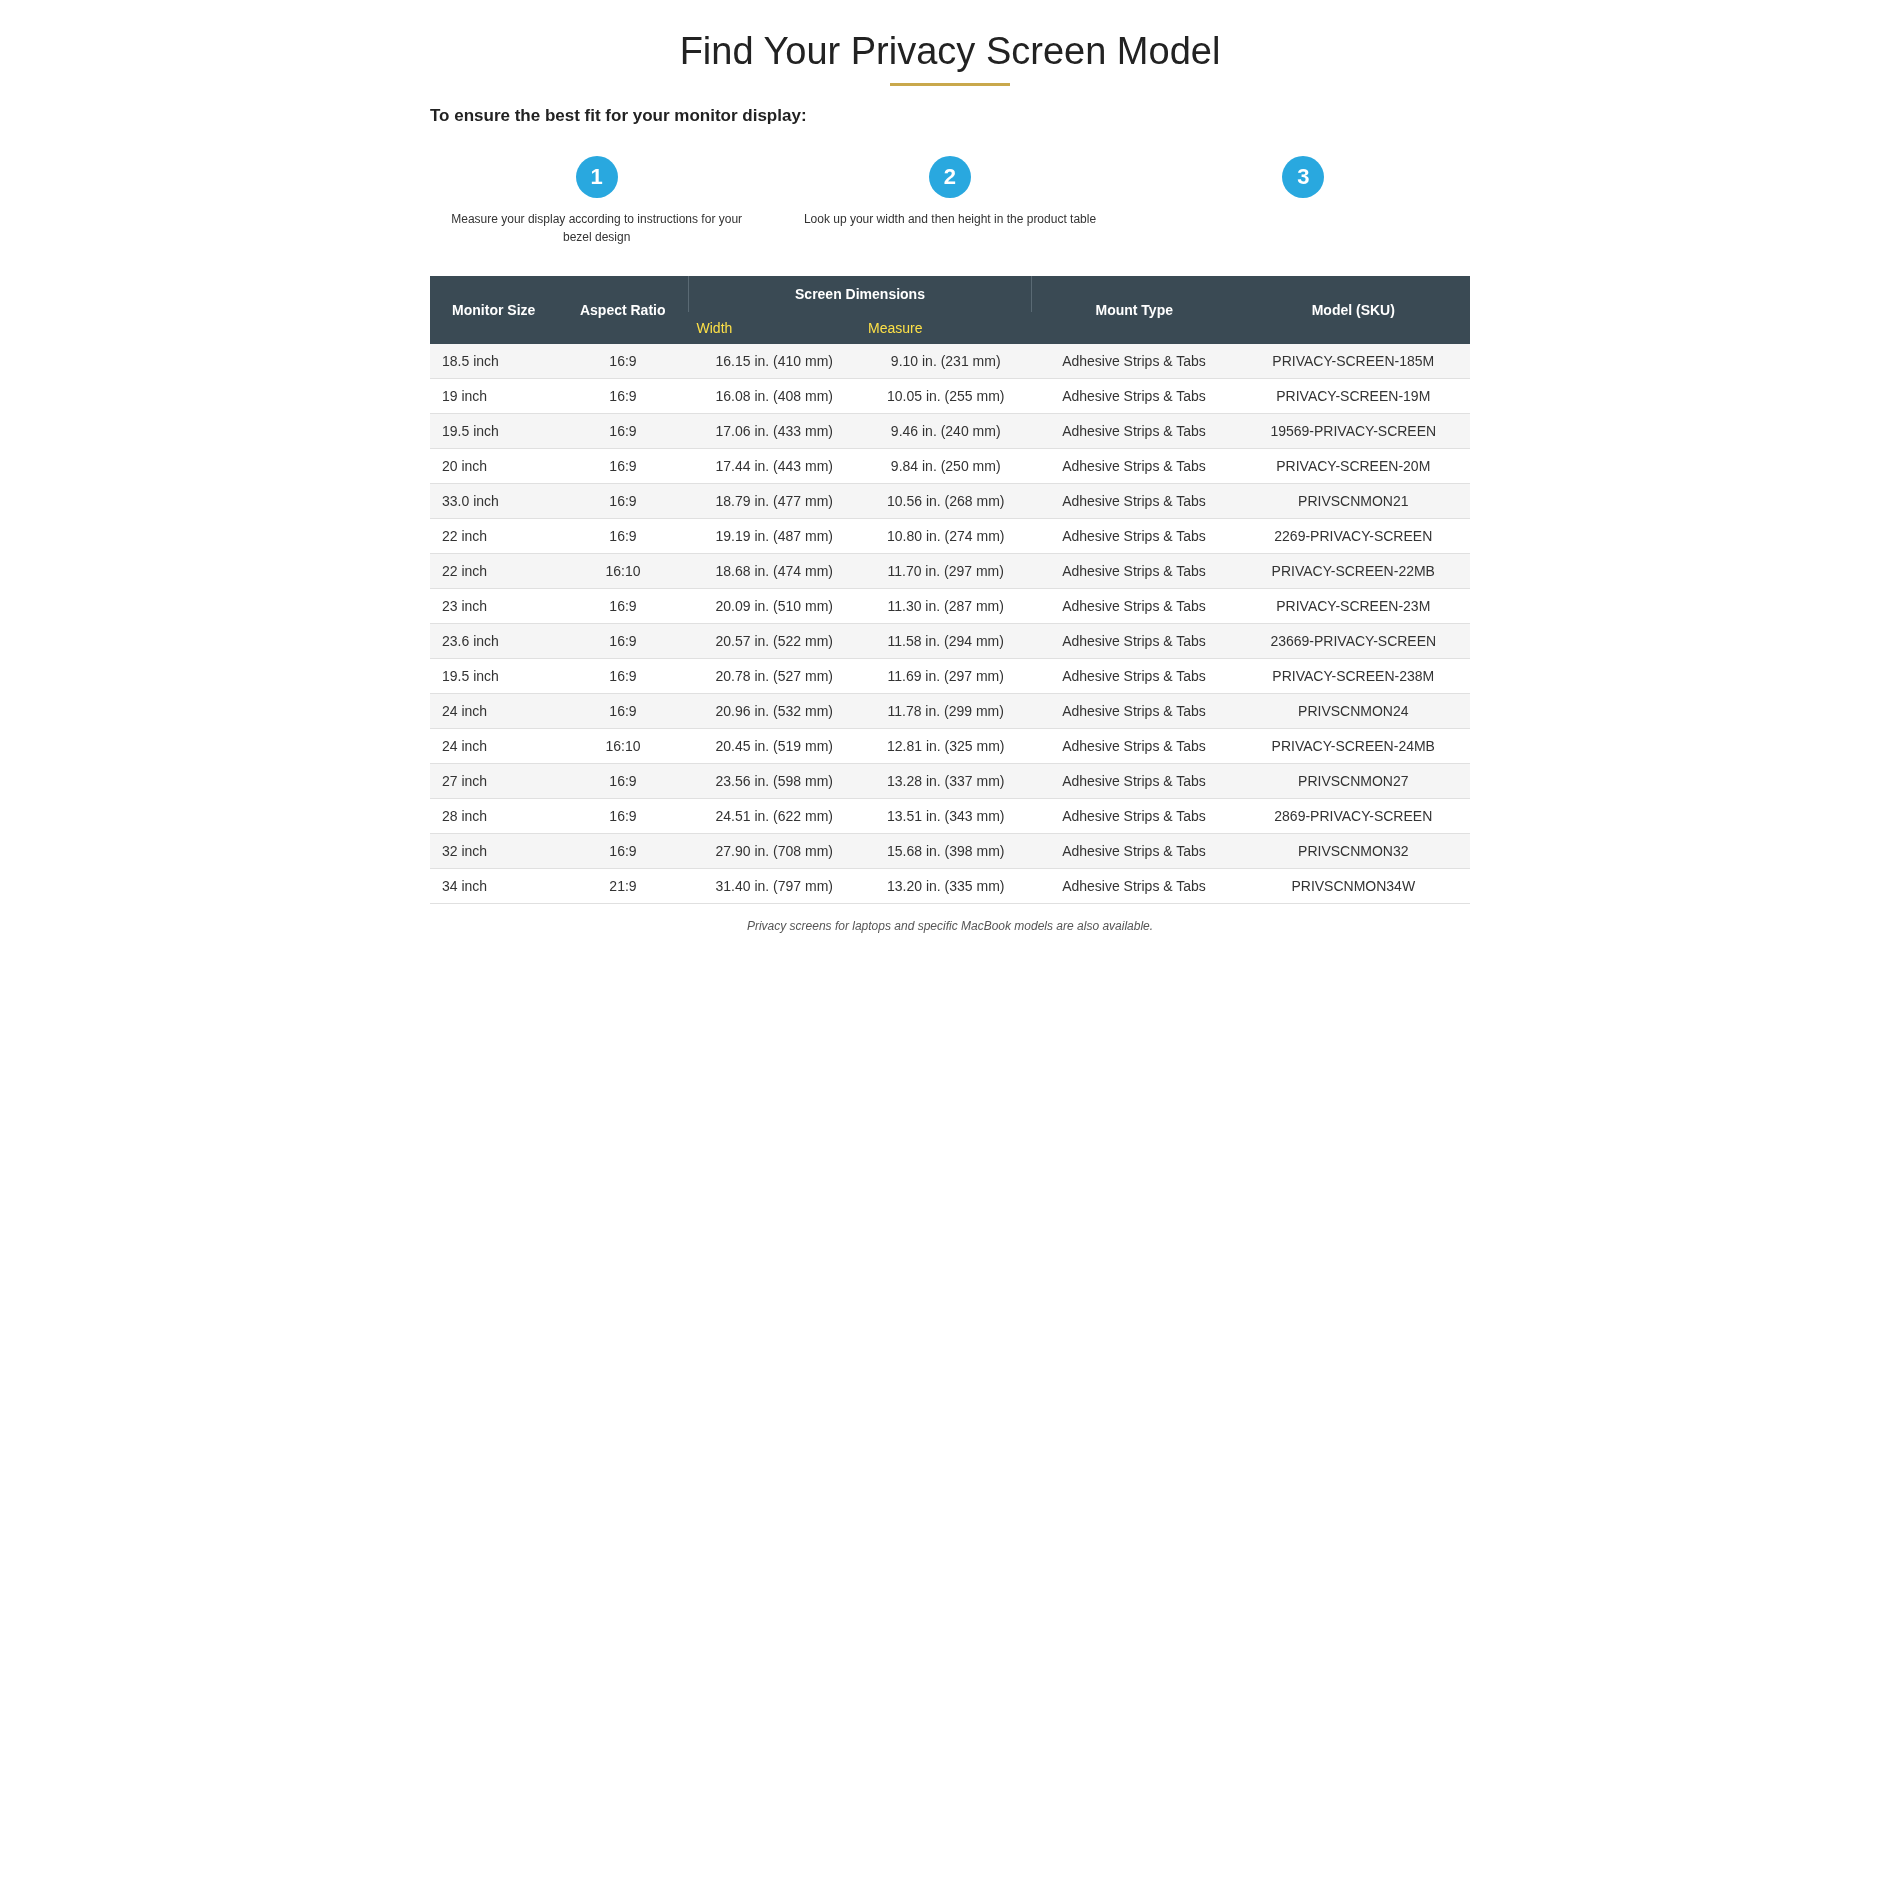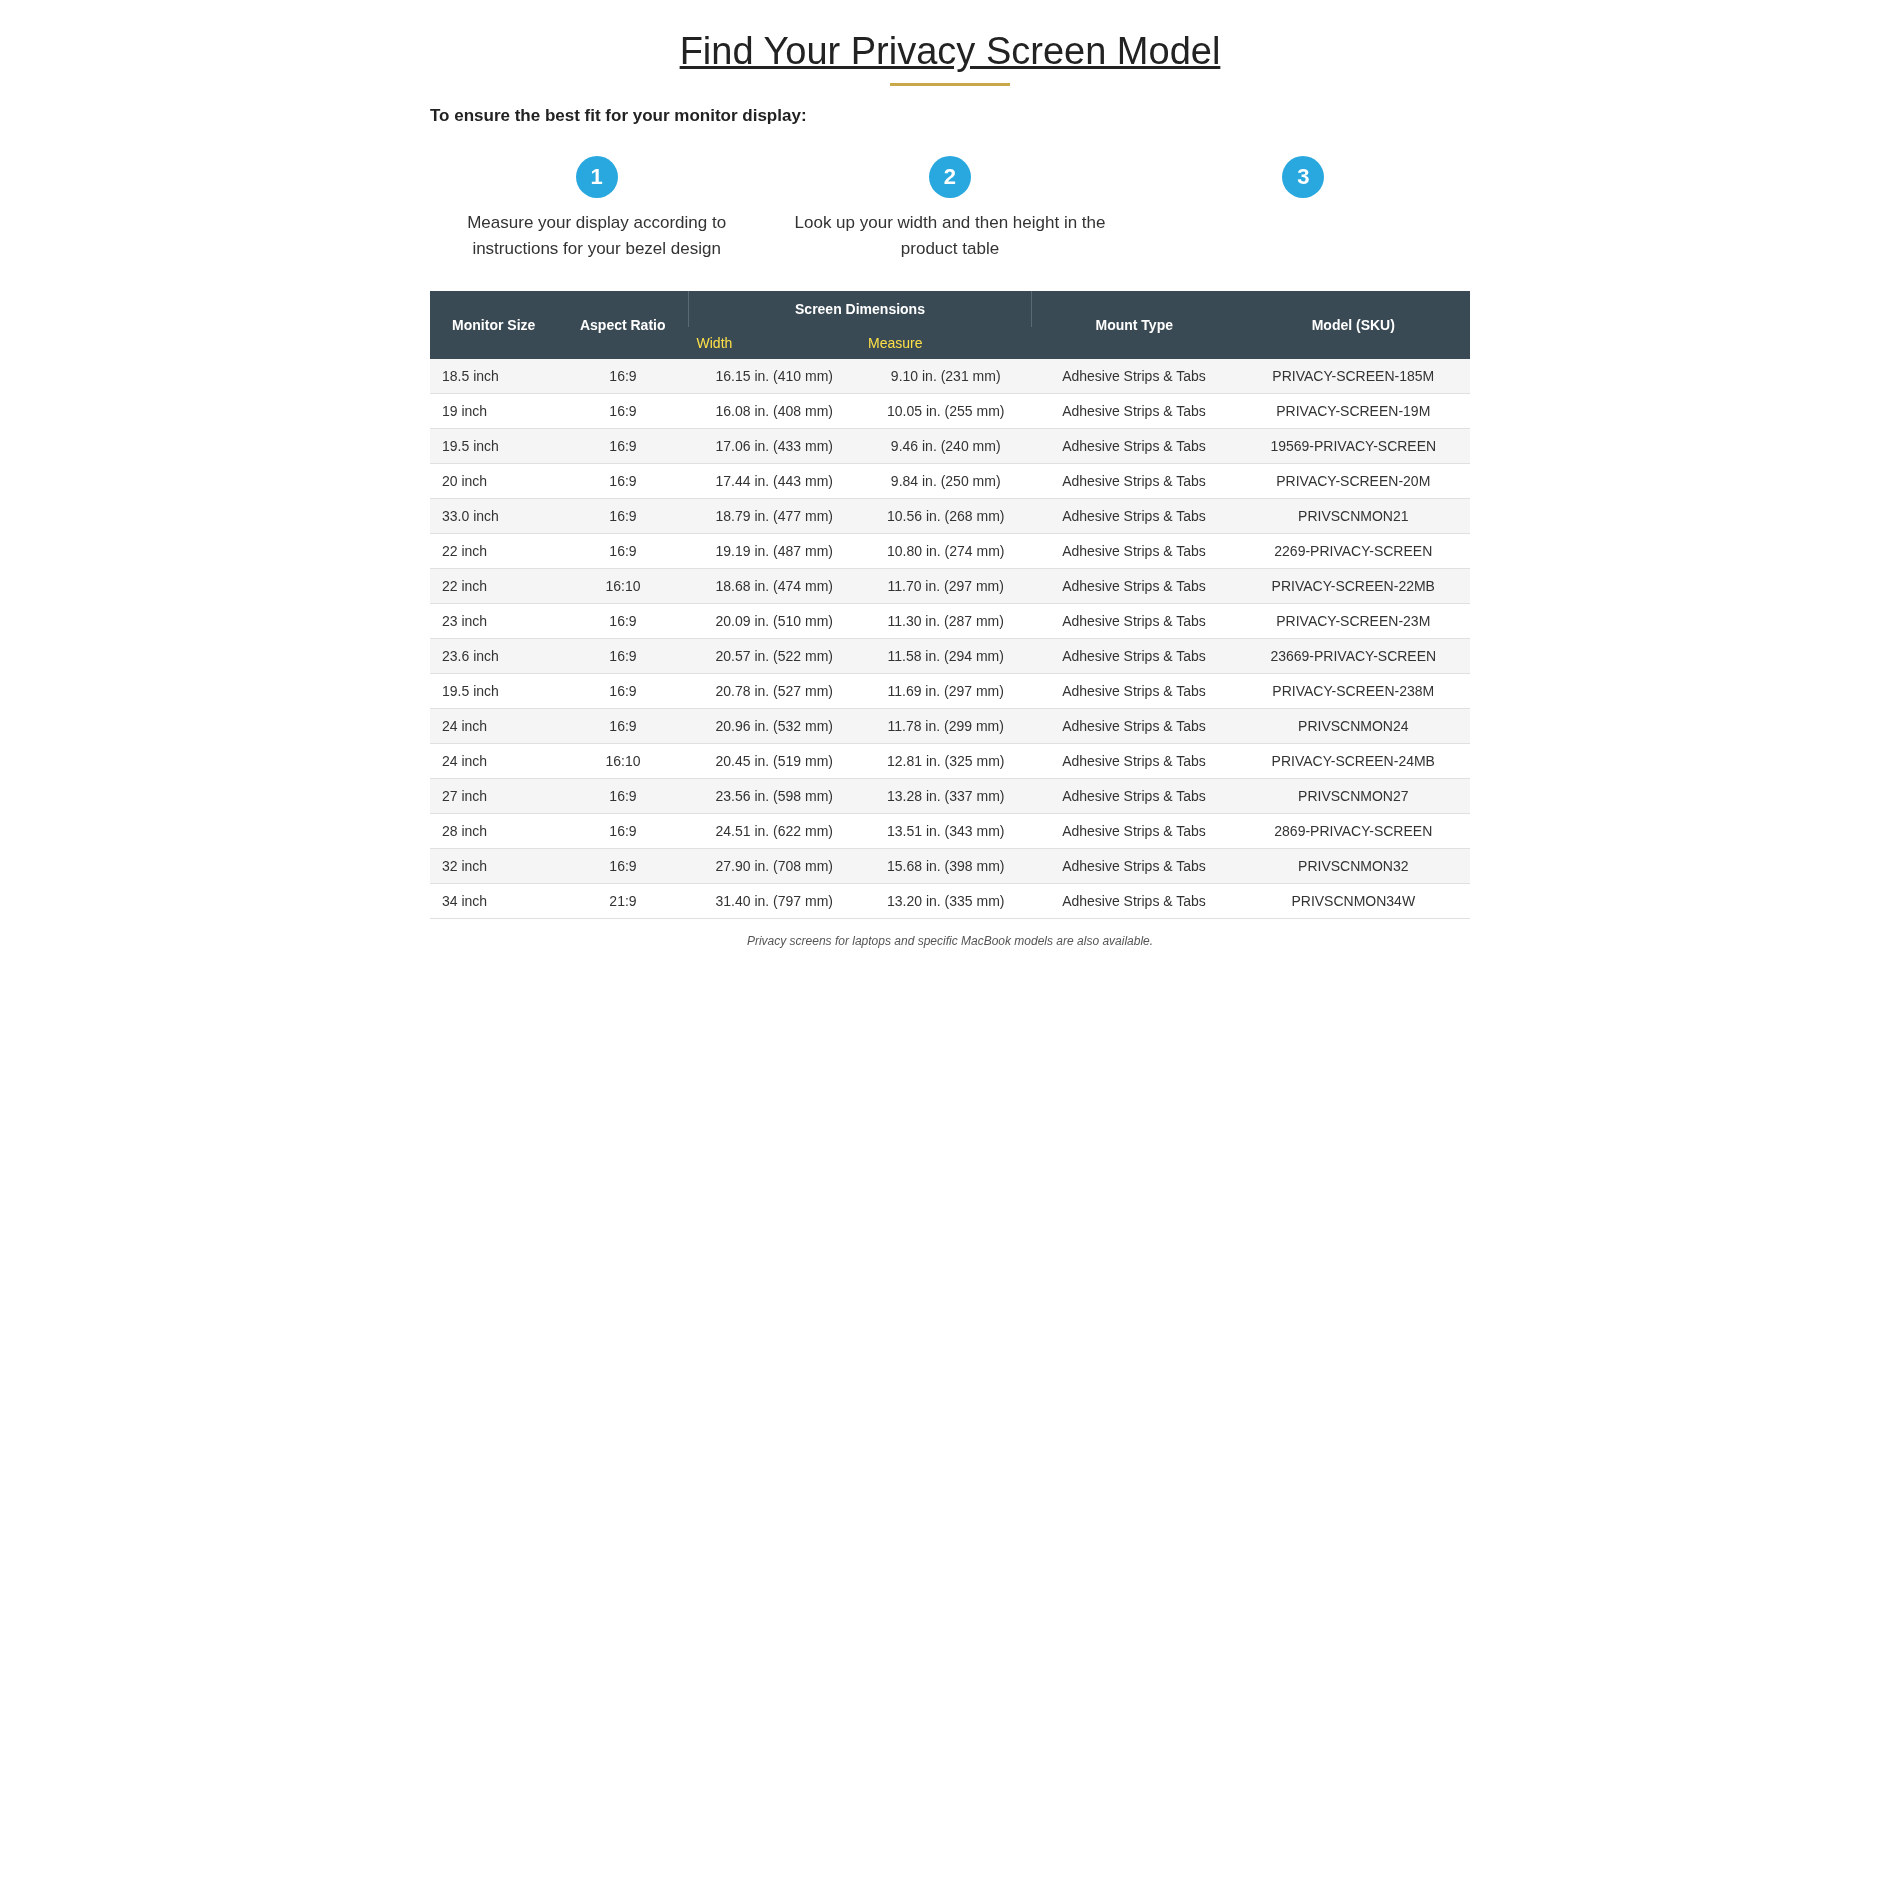--- a/index.html
+++ b/index.html
@@ -11,21 +11,20 @@
       margin: 0 auto;
       padding: 30px 20px;
     }
 
     .main-title {
       text-align: center;
       font-size: 38px;
       font-weight: 300;
       color: #222;
       margin-bottom: 8px;
-      text-decoration: underline;
     }
 
     .gold-divider {
       width: 120px;
       height: 3px;
       background: #c9a84c;
       margin: 10px auto 20px;
     }
 
     .subtitle {
@@ -56,21 +55,21 @@
       color: #fff;
       font-size: 22px;
       font-weight: bold;
       display: flex;
       align-items: center;
       justify-content: center;
       margin: 0 auto 12px;
     }
 
     .step-text {
-      font-size: 17px;
+      font-size: 12px;
       color: #333;
       line-height: 1.5;
     }
 
     table {
       width: 100%;
       border-collapse: collapse;
       font-size: 14px;
     }
 

